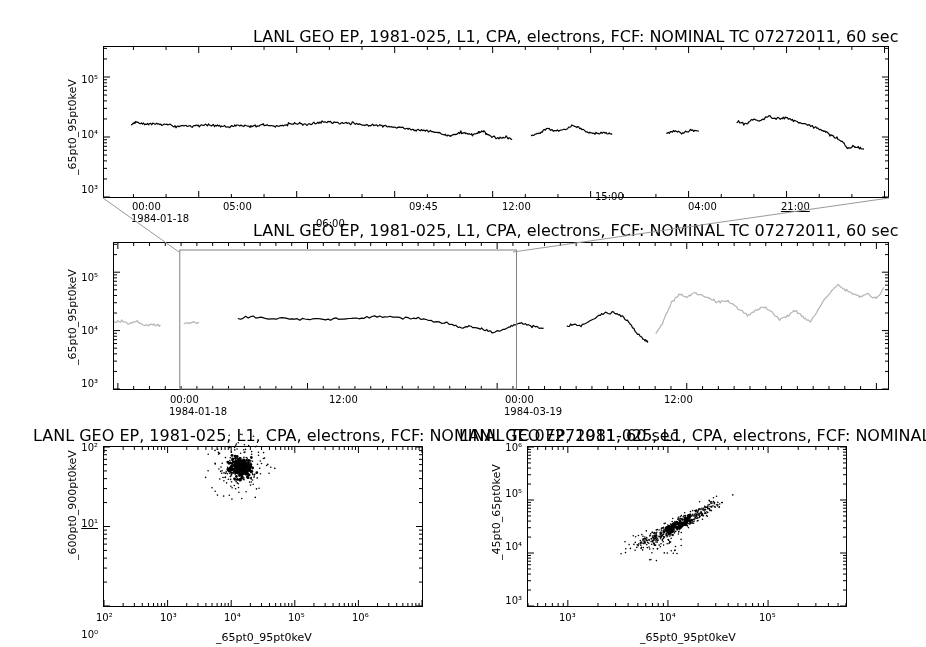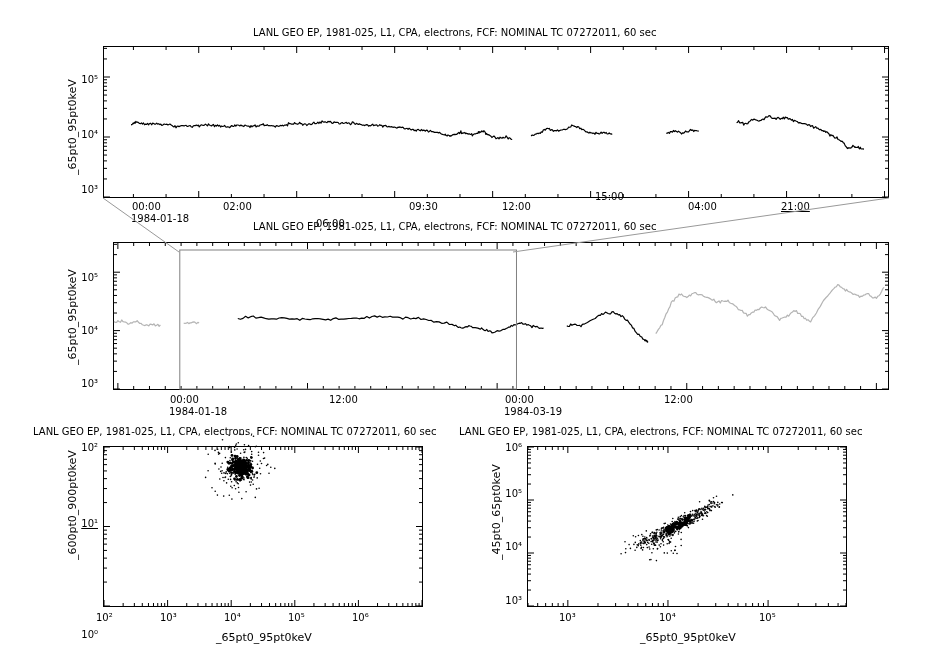--- a/index.html
+++ b/index.html
@@ -13,21 +13,21 @@
     position: relative;
     font-family: "DejaVu Sans", sans-serif;
     color: #000000;
     overflow: hidden;
   }
   .panel {
     position: absolute;
   }
   .title {
     position: absolute;
-    font-size: 10px;
+    font-size: 16px;
     color: #000;
     white-space: nowrap;
   }
   .axis-box {
     position: absolute;
     border: 1px solid #000;
     box-sizing: border-box;
     background: #fff;
     overflow: hidden;
   }
@@ -73,23 +73,23 @@
 
     <div class="axis-box" style="left:103px; top:46px; width:786px; height:152px;"></div>
 
     <div class="ylabel" style="left:66px; top:175px;">_65pt0_95pt0keV</div>
 
     <div class="tick-label y" style="left:70px; top:184px; width:28px;">10³</div>
     <div class="tick-label y" style="left:70px; top:129px; width:28px;">10⁴</div>
     <div class="tick-label y" style="left:70px; top:74px; width:28px;">10⁵</div>
 
     <div class="tick-label" style="left:132px; top:201px;">00:00</div>
-    <div class="tick-label" style="left:223px; top:201px;">02:00</div>
+    <div class="tick-label" style="left:223px; top:201px;">05:00</div>
     <div class="tick-label" style="left:316px; top:201px;margin-top:17px;">06:00</div>
-    <div class="tick-label" style="left:409px; top:201px;">09:30</div>
+    <div class="tick-label" style="left:409px; top:201px;">09:45</div>
     <div class="tick-label" style="left:502px; top:201px;">12:00</div>
     <div class="tick-label" style="left:595px; top:191px;">15:00</div>
     <div class="tick-label" style="left:688px; top:201px;">04:00</div>
     <div class="tick-label" style="left:781px; top:201px;text-decoration:underline;">21:00</div>
     <div class="tick-label" style="left:131px; top:213px;">1984-01-18</div>
 
     <svg class="plot" id="svg-top" width="926" height="647">
         <path d="M104,197 L110,197" fill="none" stroke="#000" stroke-width="1" stroke-linejoin="round"></path>
         <path d="M888,197 L882,197" fill="none" stroke="#000" stroke-width="1" stroke-linejoin="round"></path>
         <path d="M104,178.93820026016112 L107,178.93820026016112" fill="none" stroke="#000" stroke-width="1" stroke-linejoin="round"></path>

